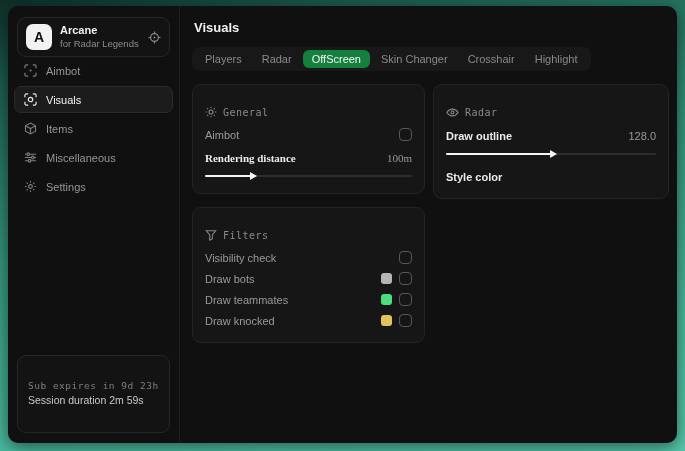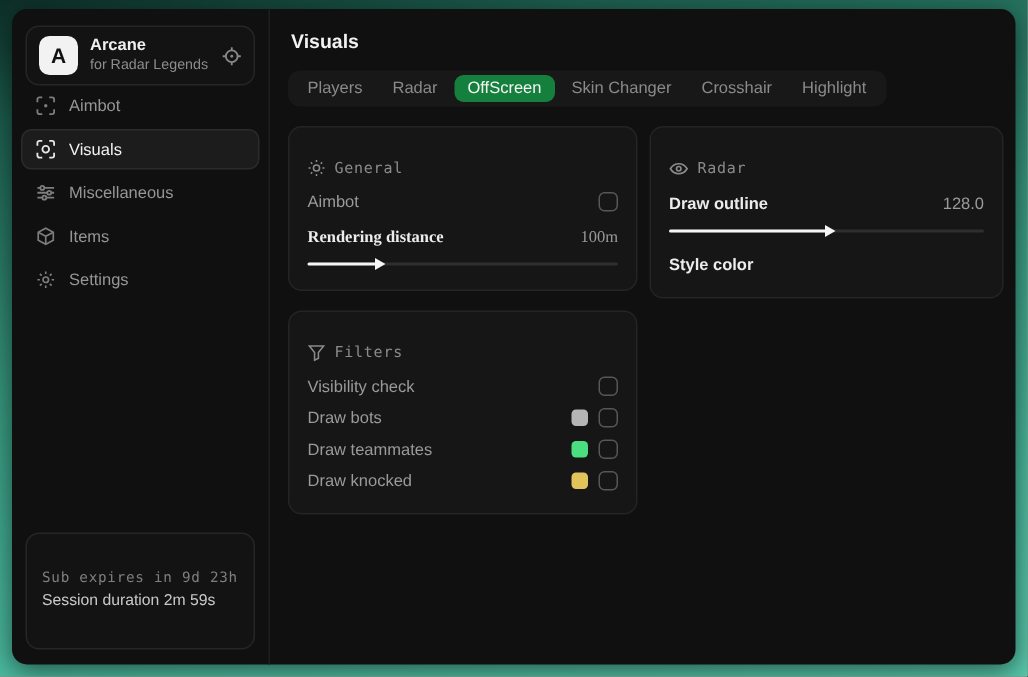--- a/index.html
+++ b/index.html
@@ -127,37 +127,37 @@
         <span class="ic">
           <svg width="13" height="13" viewBox="0 0 14 14" fill="none" stroke="currentColor" stroke-width="1.3">
             <path d="M1 4.5V2.5A1.5 1.5 0 0 1 2.5 1H4.5M9.5 1h2A1.5 1.5 0 0 1 13 2.5v2M13 9.5v2a1.5 1.5 0 0 1-1.5 1.5h-2M4.5 13h-2A1.5 1.5 0 0 1 1 11.5v-2"></path>
             <circle cx="7" cy="7" r="2.4"></circle>
           </svg>
         </span>
         <span>Visuals</span>
       </div>
       <div class="nav-item">
         <span class="ic">
+          <svg width="13" height="13" viewBox="0 0 14 14" fill="none" stroke="currentColor" stroke-width="1.2">
+            <path d="M7 1.2 12.4 4.1v5.8L7 12.8 1.6 9.9V4.1Z"></path>
+            <path d="M1.6 4.1 7 7l5.4-2.9M7 7v5.8"></path>
+          </svg>
+        </span>
+        <span>Items</span>
+      </div>
+      <div class="nav-item">
+        <span class="ic">
           <svg width="13" height="13" viewBox="0 0 14 14" fill="none" stroke="currentColor" stroke-width="1.3">
             <path d="M1 3.5h12M1 7h12M1 10.5h12"></path>
             <circle cx="4.5" cy="3.5" r="1.4" fill="#101010"></circle>
             <circle cx="9.5" cy="7" r="1.4" fill="#101010"></circle>
             <circle cx="6" cy="10.5" r="1.4" fill="#101010"></circle>
           </svg>
         </span>
         <span>Miscellaneous</span>
-      </div>
-      <div class="nav-item">
-        <span class="ic">
-          <svg width="13" height="13" viewBox="0 0 14 14" fill="none" stroke="currentColor" stroke-width="1.2">
-            <path d="M7 1.2 12.4 4.1v5.8L7 12.8 1.6 9.9V4.1Z"></path>
-            <path d="M1.6 4.1 7 7l5.4-2.9M7 7v5.8"></path>
-          </svg>
-        </span>
-        <span>Items</span>
       </div>
       <div class="nav-item">
         <span class="ic">
           <svg width="13" height="13" viewBox="0 0 14 14" fill="none" stroke="currentColor" stroke-width="1.2">
             <circle cx="7" cy="7" r="2"></circle>
             <path d="M7 1v1.8M7 11.2V13M1 7h1.8M11.2 7H13M2.8 2.8l1.3 1.3M9.9 9.9l1.3 1.3M11.2 2.8 9.9 4.1M4.1 9.9l-1.3 1.3"></path>
           </svg>
         </span>
         <span>Settings</span>
       </div>

